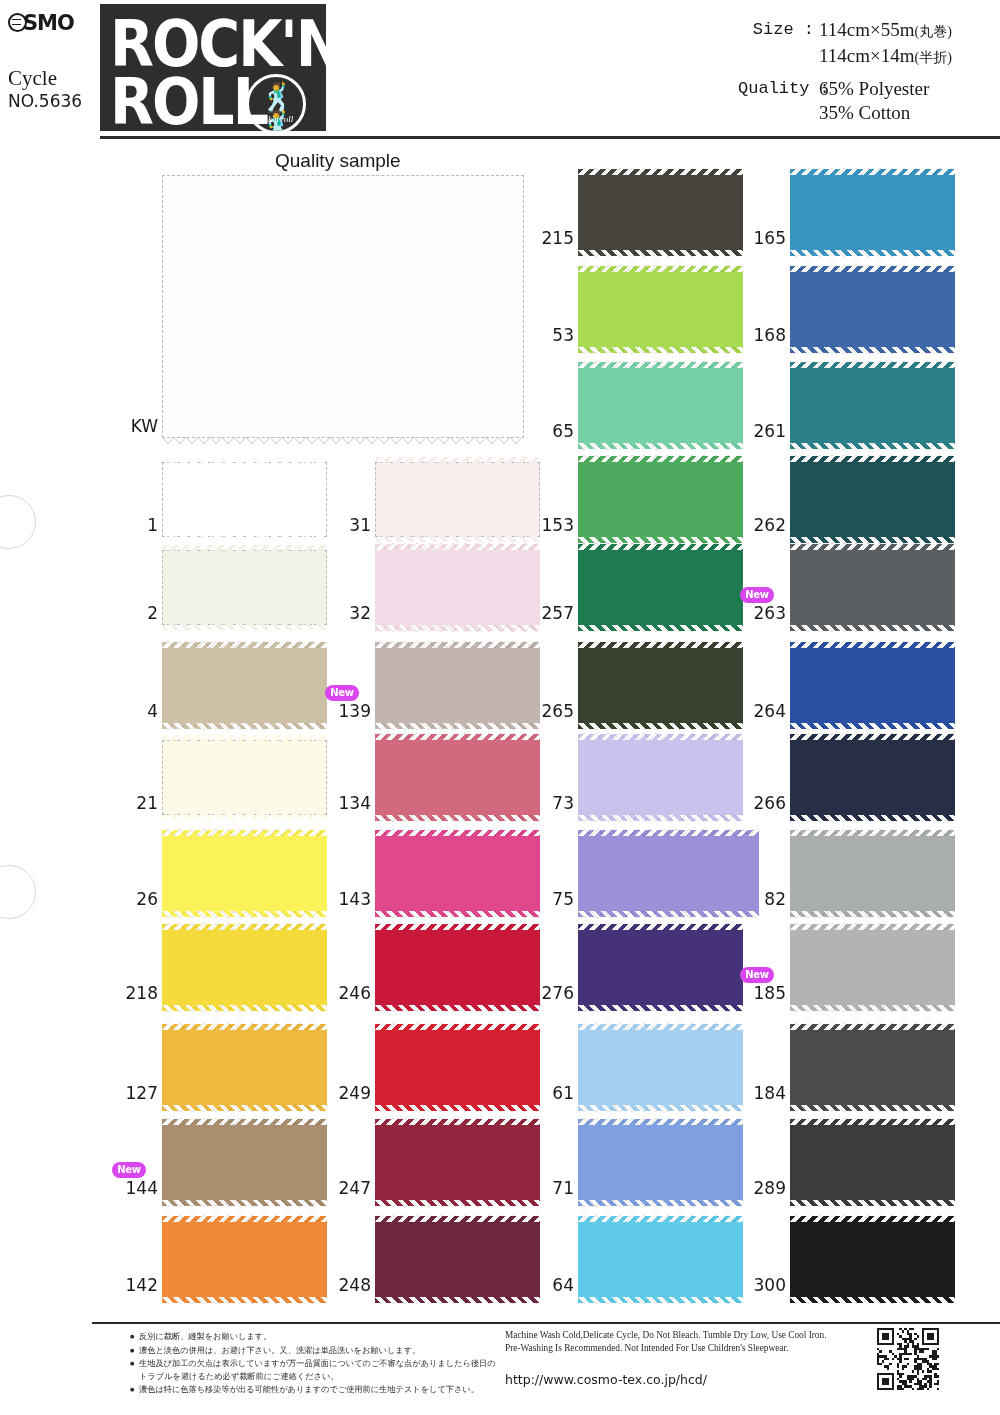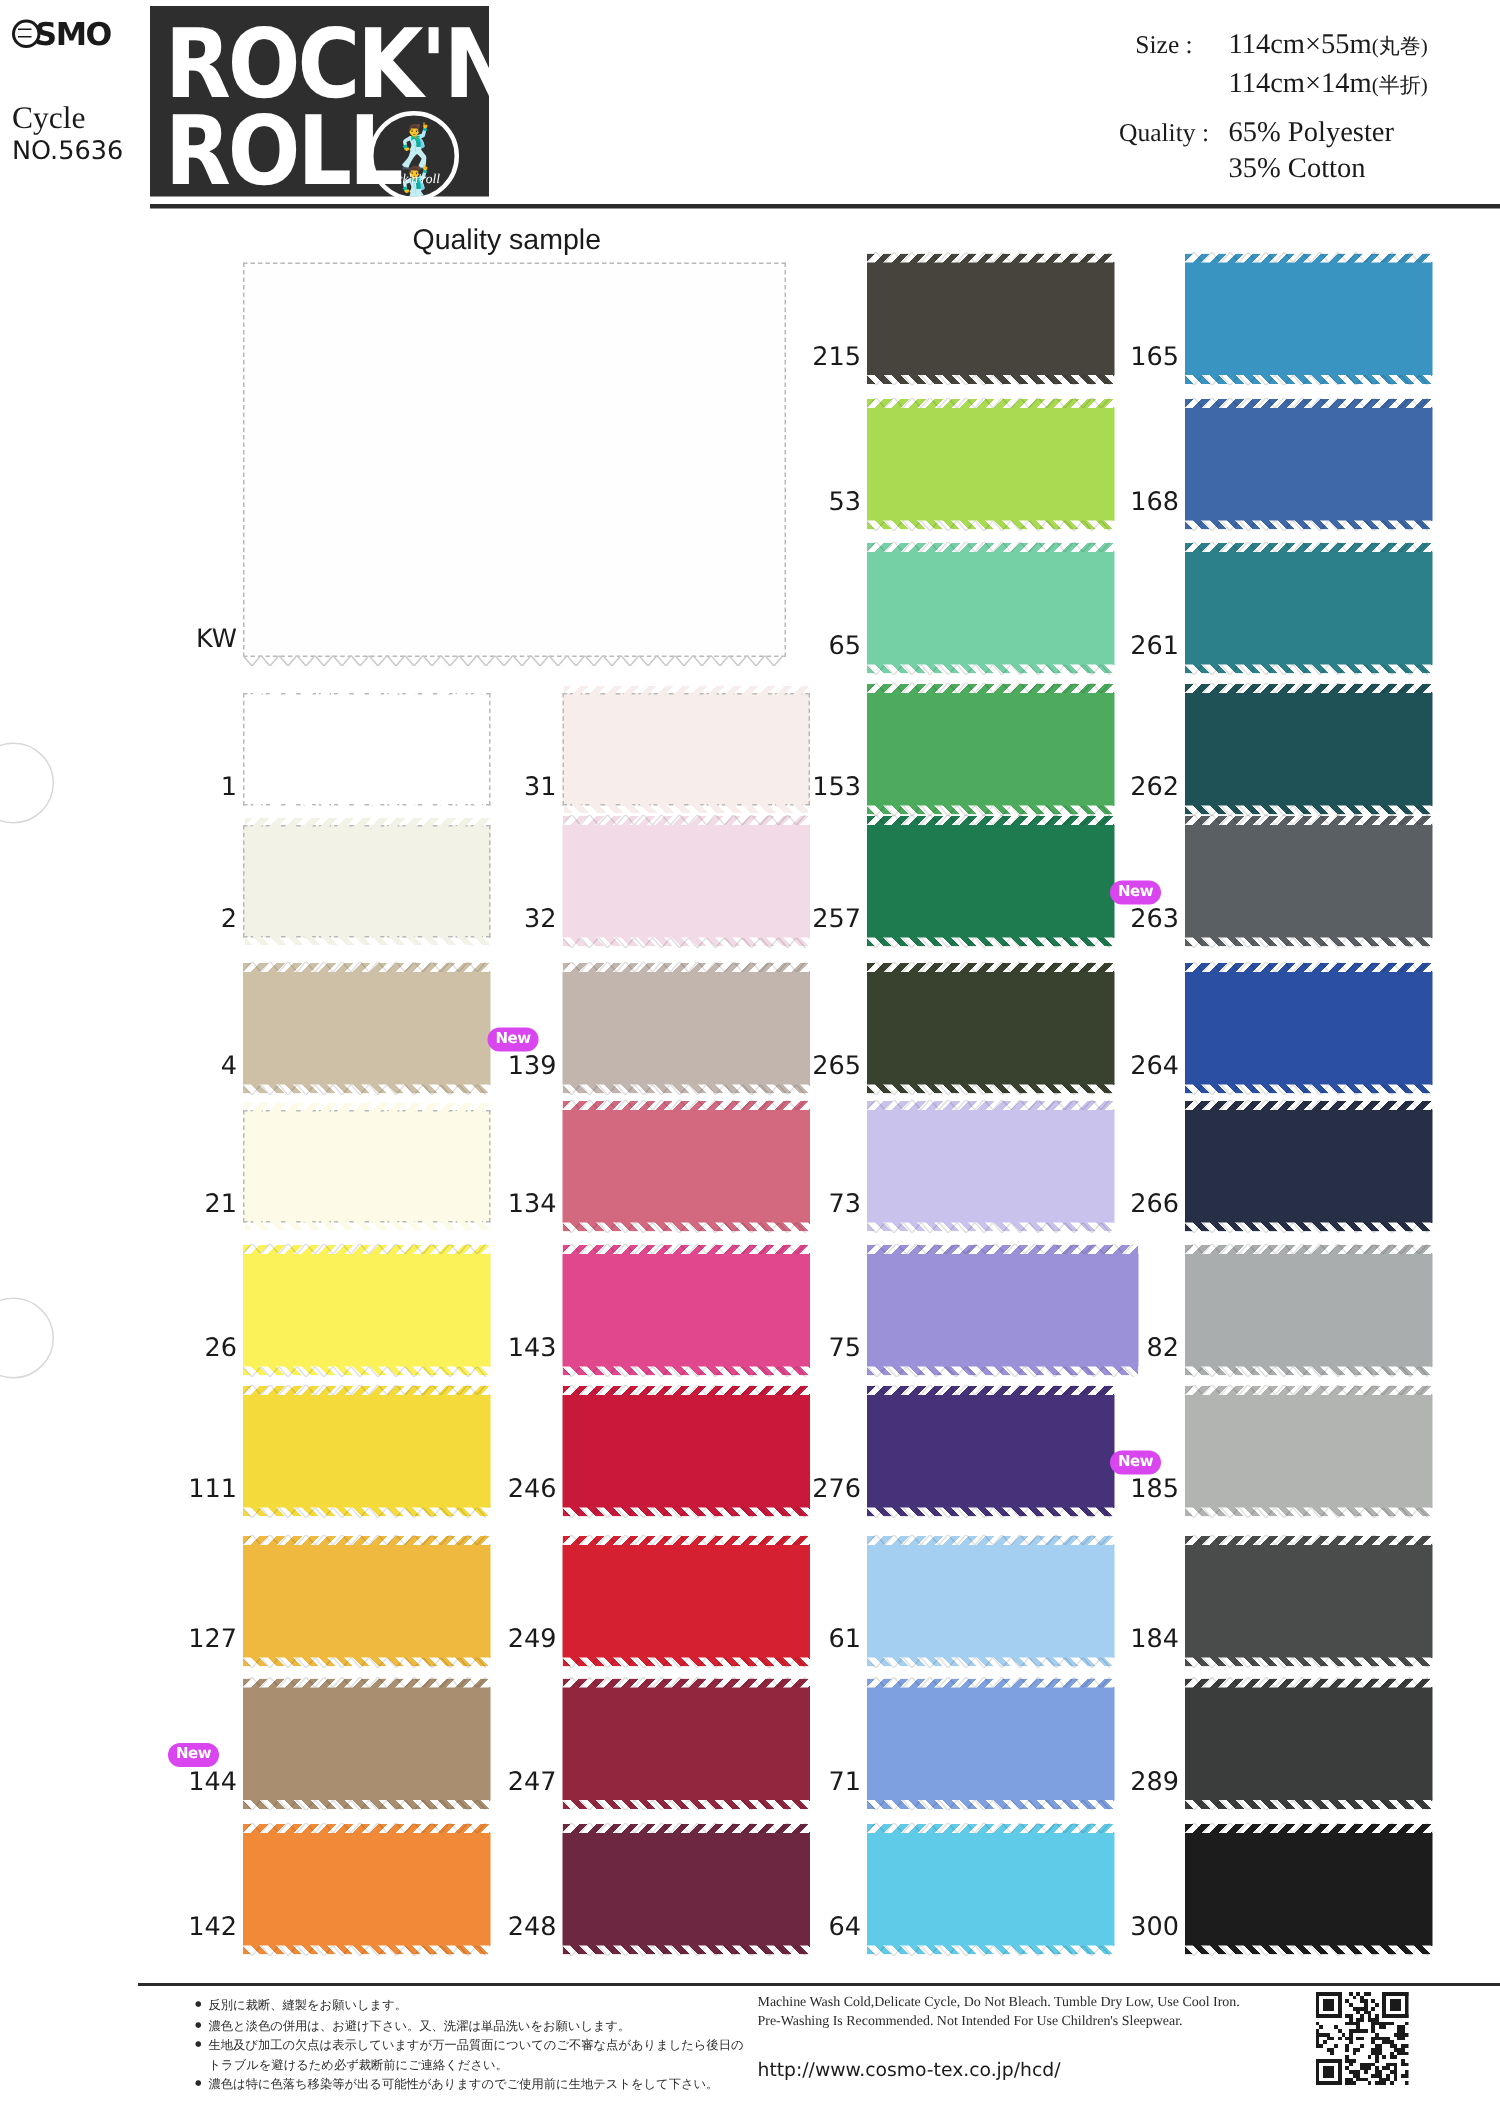--- a/index.html
+++ b/index.html
@@ -77,21 +77,21 @@
     font-size:37px;line-height:44px;color:#1a1a1a;letter-spacing:1px;
   }
   .prod-desc{
     font-family:"Liberation Serif", serif;
     font-weight:bold;font-size:20px;line-height:30px;color:#1a1a1a;margin-top:8px;
   }
 
   .spec-block{position:absolute;left:738px;top:18px;width:262px;
     font-family:"Liberation Serif", serif;color:#1a1a1a;}
   .spec-row{display:flex;align-items:flex-start;margin-bottom:7px;}
-  .spec-key{font-size:17px;line-height:24px;width:76px;text-align:center;padding-right:5px;white-space:nowrap;}
+  .spec-key{font-size:17px;line-height:24px;width:76px;text-align:right;padding-right:5px;white-space:nowrap;font-family:Liberation Mono, monospace;}
   .spec-vals{font-size:19px;line-height:24px;}
   .spec-vals .sub{font-size:14px;}
 
   .header-rule{
     position:absolute;left:100px;top:136px;width:900px;height:3px;background:#2b2b2b;
   }
 
   
   .punch{
     position:absolute;left:-18px;width:52px;height:52px;
@@ -296,21 +296,21 @@
       <div class="zig-top">
         <svg viewBox="0 0 165 7" preserveAspectRatio="none">
           <polyline points="0,7 6,0 12,7 18,0 24,7 30,0 36,7 42,0 48,7 54,0 60,7 66,0 72,7 78,0 84,7 90,0 96,7 102,0 108,7 114,0 120,7 126,0 132,7 138,0 144,7 150,0 156,7 162,0" fill="none" stroke="rgba(0,0,0,0.12)" stroke-width="1"></polyline>
         </svg>
       </div>
       <div class="zig-bot">
         <svg viewBox="0 0 165 7" preserveAspectRatio="none">
           <polyline points="0,0 6,7 12,0 18,7 24,0 30,7 36,0 42,7 48,0 54,7 60,0 66,7 72,0 78,7 84,0 90,7 96,0 102,7 108,0 114,7 120,0 126,7 132,0 138,7 144,0 150,7 156,0 162,7" fill="none" stroke="rgba(0,0,0,0.12)" stroke-width="1"></polyline>
         </svg>
       </div>
-      <div class="code">111</div>
+      <div class="code">218</div>
     </div>
     <div class="swatch" style="left: 162px; top: 1030px; --c: #efb93f;">
       <div class="chip"></div>
       <div class="zig-top">
         <svg viewBox="0 0 165 7" preserveAspectRatio="none">
           <polyline points="0,7 6,0 12,7 18,0 24,7 30,0 36,7 42,0 48,7 54,0 60,7 66,0 72,7 78,0 84,7 90,0 96,7 102,0 108,7 114,0 120,7 126,0 132,7 138,0 144,7 150,0 156,7 162,0" fill="none" stroke="rgba(0,0,0,0.12)" stroke-width="1"></polyline>
         </svg>
       </div>
       <div class="zig-bot">
         <svg viewBox="0 0 165 7" preserveAspectRatio="none">

